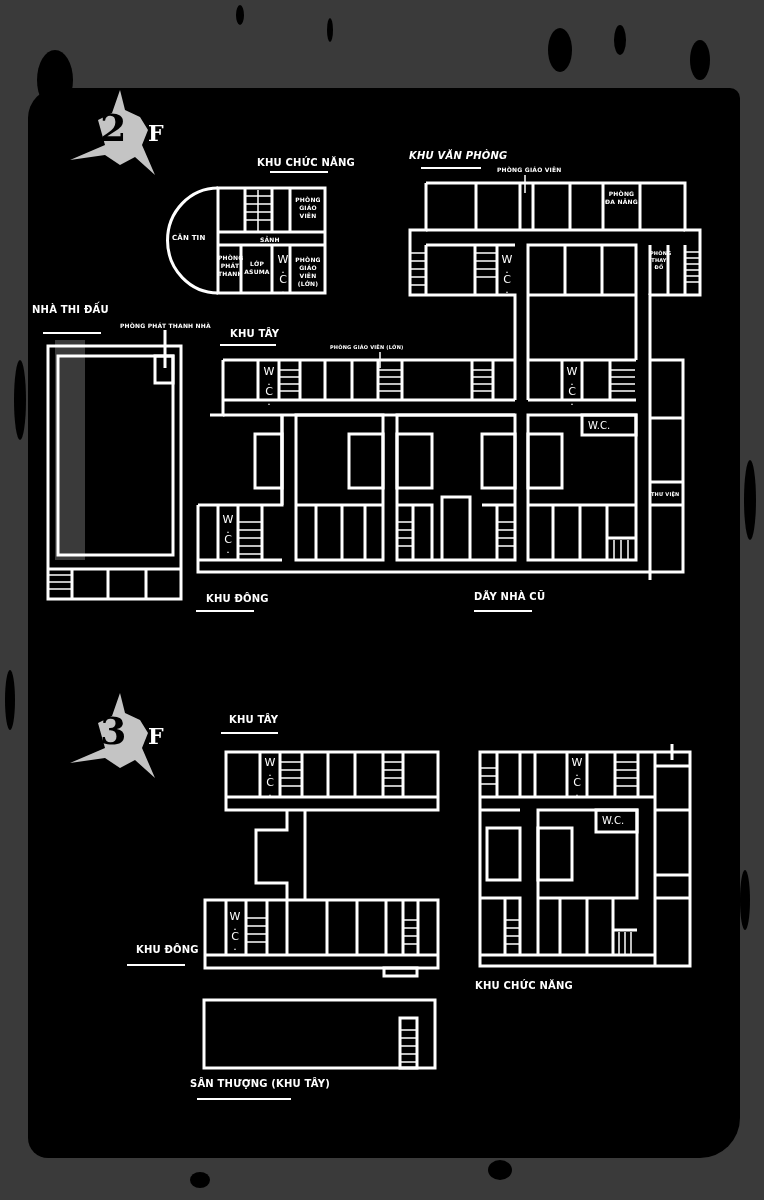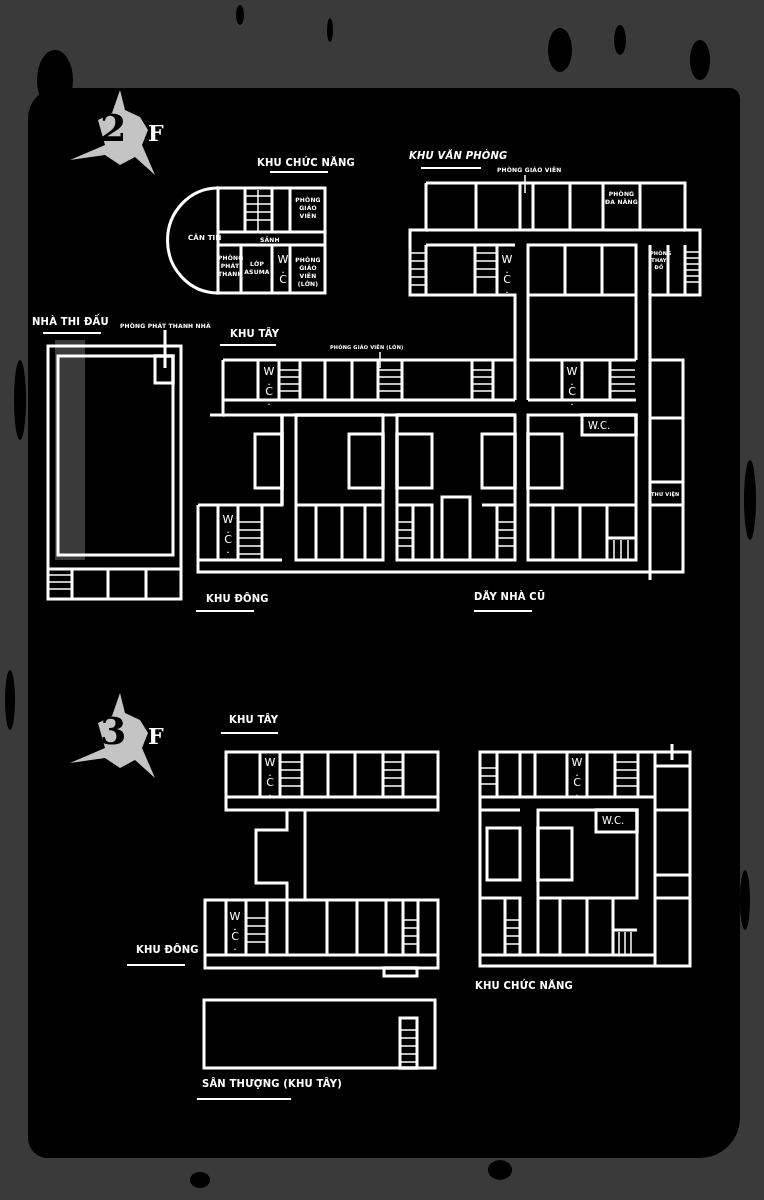--- a/index.html
+++ b/index.html
@@ -319,30 +319,30 @@
     <path d="M20,75 L55,60 L48,35 L62,28 L70,5 L75,25 L90,32 L98,45 L92,60 L105,90 L85,72 L70,80 L55,70 Z" fill="#c4c4c4"></path>
   </svg>
   <span class="floor-num" style="left:50px;top:20px;">3</span>
   <span class="floor-f" style="left:98px;top:35px;">F</span>
 </div>
 
 <span class="lbl big" style="left:257px;top:157px;font-size:10px;">KHU CHỨC NĂNG</span>
 <div class="uline" style="left:270px;top:171px;width:58px;"></div>
 <span class="lbl big" style="left:409px;top:150px;font-size:10px;font-style:italic;">KHU VĂN PHÒNG</span>
 <div class="uline" style="left:421px;top:167px;width:60px;"></div>
-<span class="lbl big" style="left:32px;top:316px;font-size:10px;">NHÀ THI ĐẤU</span>
+<span class="lbl big" style="left:32px;top:304px;font-size:10px;">NHÀ THI ĐẤU</span>
 <div class="uline" style="left:43px;top:332px;width:58px;"></div>
 <span class="lbl big" style="left:230px;top:328px;font-size:10px;">KHU TÂY</span>
 <div class="uline" style="left:220px;top:344px;width:56px;"></div>
 <span class="lbl big" style="left:206px;top:593px;font-size:10px;">KHU ĐÔNG</span>
 <div class="uline" style="left:196px;top:610px;width:58px;"></div>
 <span class="lbl big" style="left:474px;top:591px;font-size:10px;">DÃY NHÀ CŨ</span>
 <div class="uline" style="left:474px;top:610px;width:58px;"></div>
 
-<span class="lbl small" style="left:188px;top:234px;font-size:7px;">CĂN TIN</span>
+<span class="lbl small" style="left:172px;top:234px;font-size:7px;">CĂN TIN</span>
 <span class="lbl small" style="left:292px;top:196px;width:32px;white-space:normal;">PHÒNG GIÁO VIÊN</span>
 <span class="lbl small" style="left:260px;top:236px;">SẢNH</span>
 <span class="lbl small" style="left:218px;top:254px;width:24px;white-space:normal;">PHÒNG PHÁT THANH</span>
 <span class="lbl small" style="left:243px;top:260px;width:28px;white-space:normal;">LỚP ASUMA</span>
 <span class="lbl small" style="left:291px;top:256px;width:34px;white-space:normal;">PHÒNG GIÁO VIÊN (LỚN)</span>
 <span class="lbl small" style="left:497px;top:166px;">PHÒNG GIÁO VIÊN</span>
 <span class="lbl small" style="left:603px;top:190px;width:37px;white-space:normal;">PHÒNG ĐA NĂNG</span>
 <span class="lbl small" style="left:650px;top:250px;width:18px;white-space:normal;font-size:5px;line-height:7px;">PHÒNG THAY ĐỒ</span>
 <span class="lbl small" style="left:120px;top:322px;">PHÒNG PHÁT THANH NHÀ</span>
 <span class="lbl small" style="left:330px;top:343px;font-size:5px;">PHÒNG GIÁO VIÊN (LỚN)</span>
@@ -368,21 +368,21 @@
 .
 C
 .</span>
 <span class="wc" style="left:588px;top:421px;font-size:10px;">W.C.</span>
 
 <span class="lbl big" style="left:229px;top:714px;font-size:10px;">KHU TÂY</span>
 <div class="uline" style="left:221px;top:732px;width:57px;"></div>
 <span class="lbl big" style="left:136px;top:944px;font-size:10px;">KHU ĐÔNG</span>
 <div class="uline" style="left:127px;top:964px;width:58px;"></div>
 <span class="lbl big" style="left:475px;top:980px;font-size:10px;">KHU CHỨC NĂNG</span>
-<span class="lbl big" style="left:202px;top:1078px;font-size:10px;">SÂN THƯỢNG (KHU TÂY)</span>
+<span class="lbl big" style="left:190px;top:1078px;font-size:10px;">SÂN THƯỢNG (KHU TÂY)</span>
 <div class="uline" style="left:197px;top:1098px;width:94px;"></div>
 
 <span class="wc" style="left:263px;top:758px;width:14px;white-space:pre;">W
 .
 C
 .</span>
 <span class="wc" style="left:228px;top:912px;width:14px;white-space:pre;">W
 .
 C
 .</span>

